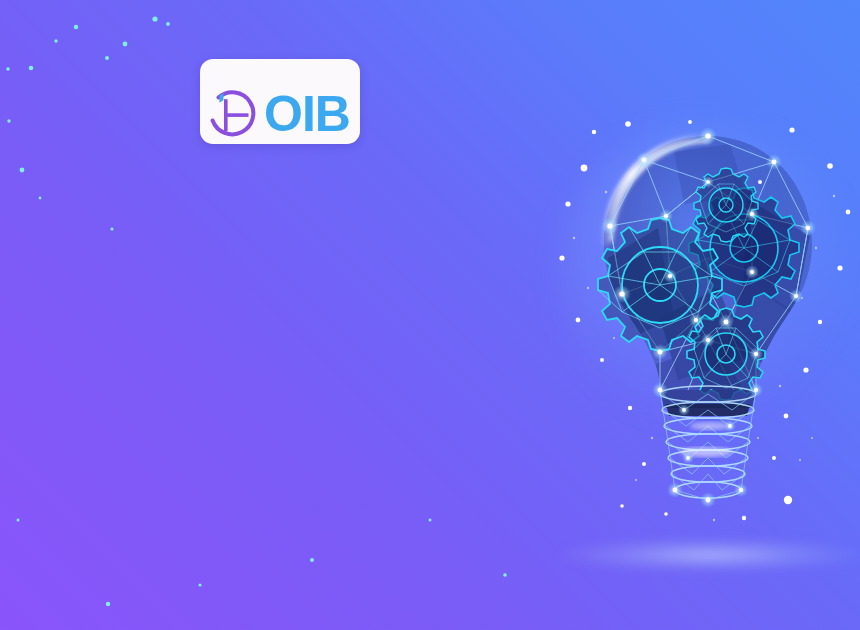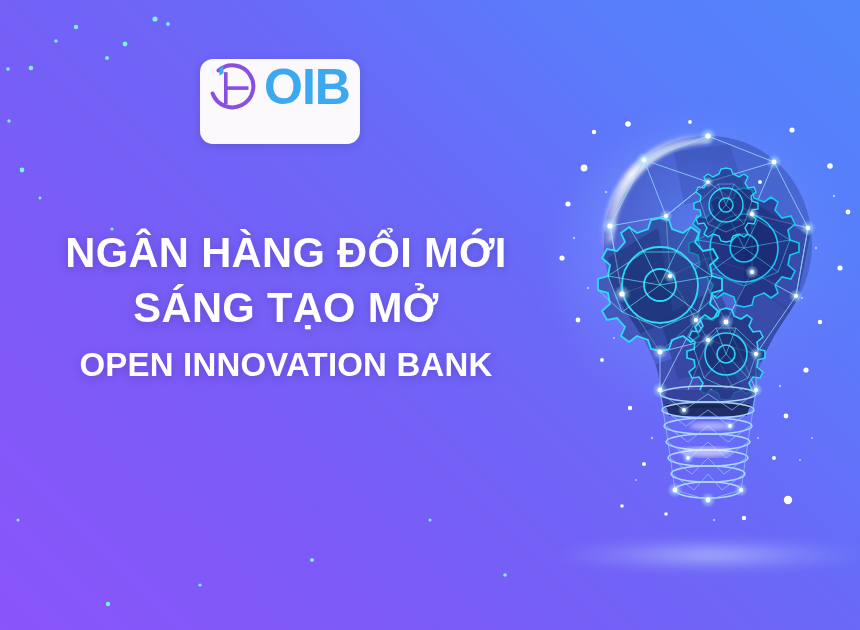--- a/index.html
+++ b/index.html
@@ -44,21 +44,21 @@
   
   #logo-card {
     position: absolute;
     left: 200px;
     top: 59px;
     width: 160px;
     height: 85px;
     background: #fbf9fb;
     border-radius: 13px;
     display: flex;
-    align-items: flex-start;
+    align-items: flex-end;
     justify-content: center;
     gap: 2px;
     box-shadow: 0 2px 10px rgba(40,20,90,0.16);
   }
   #logo-mark { display: block; }
   #logo-word { display: block; }
 
   
   #headline {
     position: absolute;
@@ -141,25 +141,20 @@
 
       <rect x="20.0" y="13.2" width="3.6" height="32" fill="#8b4fe0"></rect>
 
       <rect x="20.0" y="27.3" width="24.5" height="3.6" fill="#8b4fe0"></rect>
     </svg>
     <svg id="logo-word" width="92" height="58" viewBox="0 0 92 58">
       <text x="0" y="45" font-family="'Liberation Sans', sans-serif" font-size="50" font-weight="700" fill="#3ba8f0" letter-spacing="-1">OIB</text>
     </svg>
   </div>
 
-  <div id="headline">
-    <div class="hl hl-1">NGÂN HÀNG ĐỔI MỚI</div>
-    <div class="hl hl-2">SÁNG TẠO MỞ</div>
-    <div class="hl hl-3">OPEN INNOVATION BANK</div>
-  </div>
 
   <svg id="bulb-art" viewBox="0 0 320 420">
     <defs>
       <radialGradient id="glassFill" cx="45%" cy="38%" r="62%">
         <stop offset="0%" stop-color="#3a5fd8" stop-opacity="0.42"></stop>
         <stop offset="55%" stop-color="#2b3f9e" stop-opacity="0.46"></stop>
         <stop offset="100%" stop-color="#223379" stop-opacity="0.30"></stop>
       </radialGradient>
       <radialGradient id="nodeGlow" cx="50%" cy="50%" r="50%">
         <stop offset="0%" stop-color="#ffffff" stop-opacity="1"></stop>

